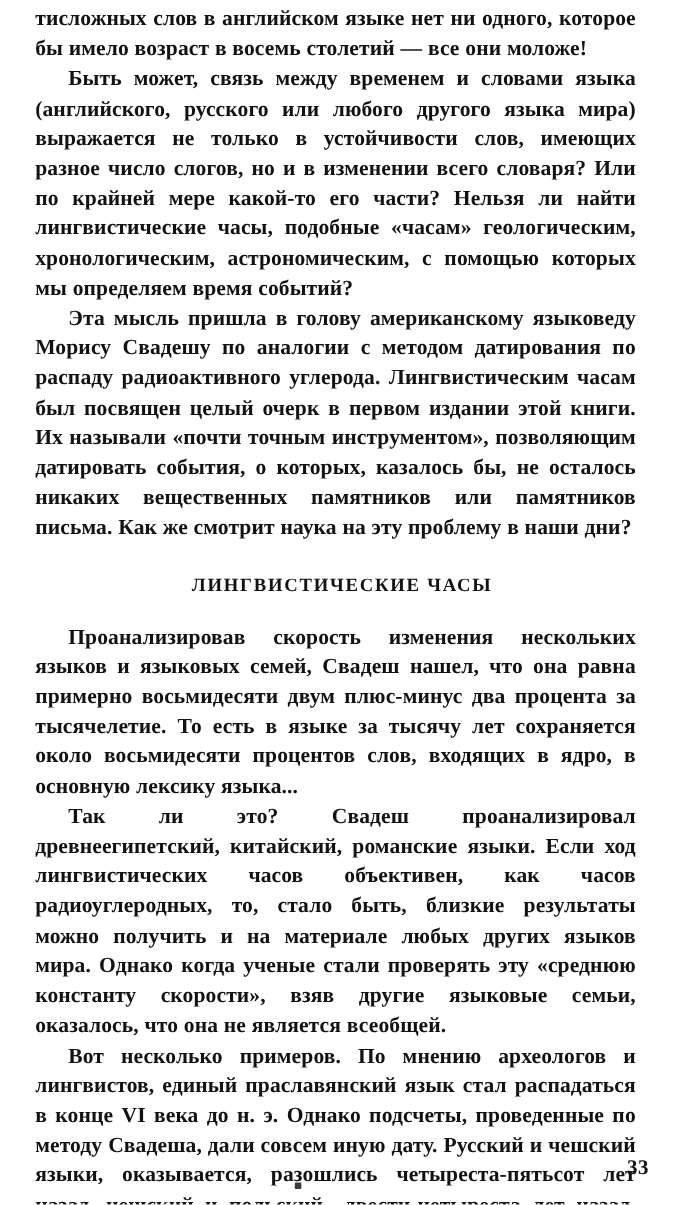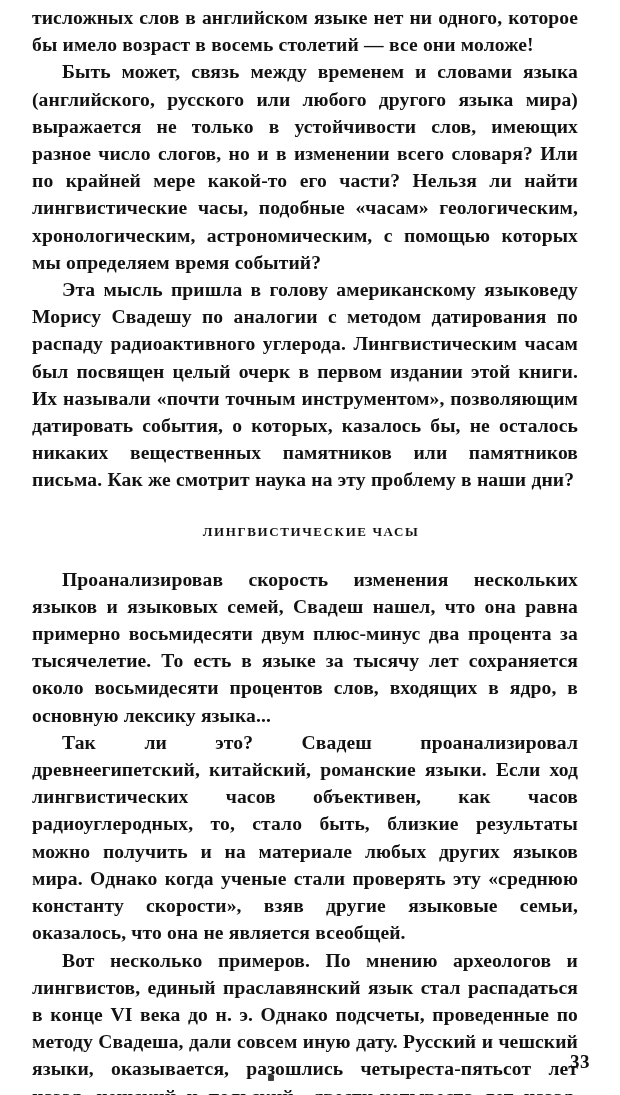--- a/index.html
+++ b/index.html
@@ -39,21 +39,21 @@
     font-weight: 600;
     letter-spacing: 0.1px;
     word-spacing: 0.2px;
     -webkit-font-smoothing: none;
   }
   p.indent {
     text-indent: 30px;
   }
   .section-head {
     margin: 26px 0 22px 0;
-    font-size: 13px;
+    font-size: 17px;
     line-height: 24px;
     font-weight: 700;
     text-align: center;
     letter-spacing: 1.6px;
   }
   .page-number {
     position: absolute;
     right: 30px;
     bottom: 22px;
     font-size: 19px;

